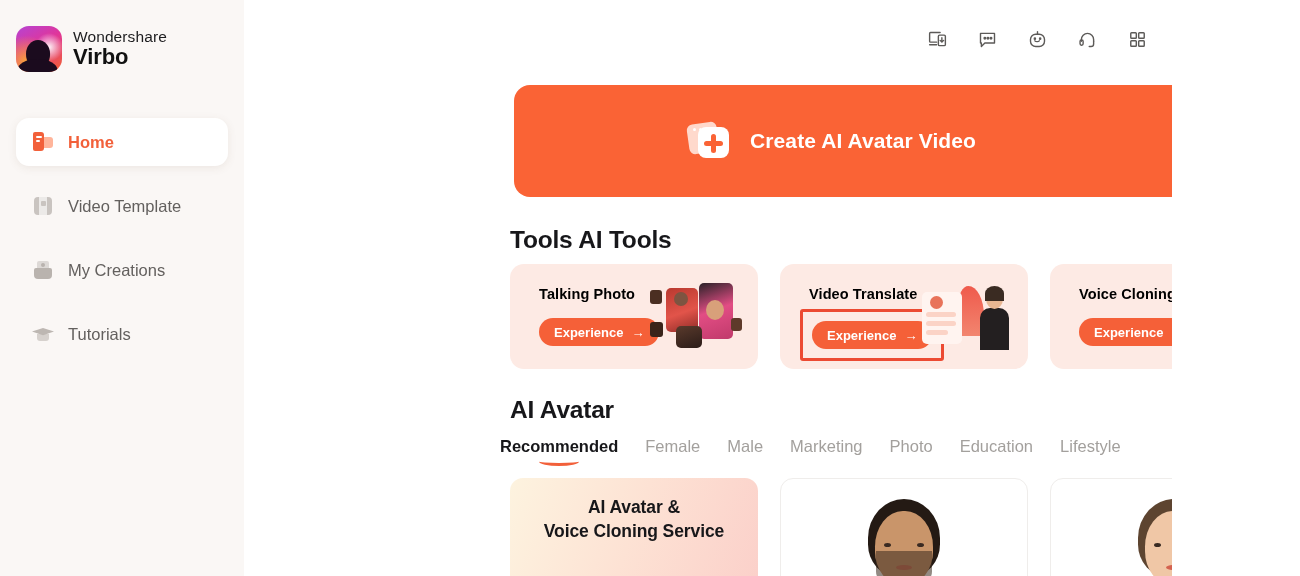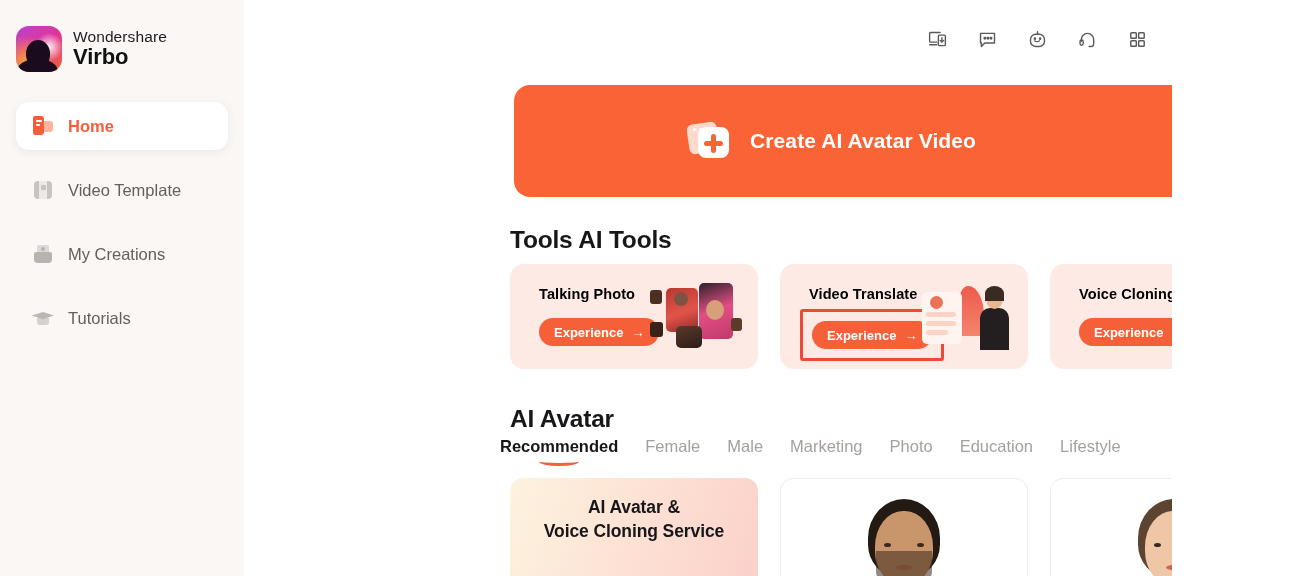--- a/index.html
+++ b/index.html
@@ -33,21 +33,21 @@
     background: #1b0b1e; border-radius: 50% 50% 44% 44%;
   }
   .brand-logo .shoulders {
     position: absolute; left: 50%; bottom: -9px; transform: translateX(-54%);
     width: 40px; height: 22px; background: #1b0b1e; border-radius: 50% 50% 0 0;
   }
   .brand-text { line-height: 1.08; }
   .brand-text .t1 { font-size: 15.5px; color: #1d1d1f; letter-spacing: .1px; }
   .brand-text .t2 { font-size: 22px; font-weight: 700; color: #111; letter-spacing: -.1px; }
 
-  .nav { margin-top: 30px; padding: 0 16px; }
+  .nav { margin-top: 46px; padding: 0 16px; }
   .nav-item {
     display: flex; align-items: center; gap: 14px;
     height: 48px; padding: 0 16px; border-radius: 13px;
     font-size: 16.5px; color: #63605e; cursor: pointer; margin-bottom: 16px;
   }
   .nav-item.active {
     background: #ffffff; color: #f2603a; font-weight: 700;
     box-shadow: 0 2px 9px rgba(120,90,70,.10);
   }
   .nav-icon { width: 22px; height: 22px; flex: 0 0 22px; position: relative; }
@@ -85,21 +85,21 @@
   .banner-icon { position: relative; width: 44px; height: 40px; flex: 0 0 44px; }
   .banner-icon .back { position:absolute; left:0; top:2px; width:30px; height:30px; background:#ffd9cc; border-radius:6px; transform: rotate(-8deg); }
   .banner-icon .front { position:absolute; left:10px; top:6px; width:31px; height:31px; background:#fff; border-radius:8px; }
   .banner-icon .plus-h { position:absolute; left:16px; top:20px; width:19px; height:4.5px; background:#fa6335; border-radius:3px; }
   .banner-icon .plus-v { position:absolute; left:23.2px; top:13px; width:4.5px; height:19px; background:#fa6335; border-radius:3px; }
   .banner-icon .dot { position:absolute; width:3px; height:3px; background:#fff; border-radius:50%; top:7px; }
   .banner-title { color: #fff; font-size: 21px; font-weight: 700; letter-spacing: .1px; }
 
   .section-title { position: absolute; left: 266px; font-size: 24.5px; font-weight: 700; color: #17171a; letter-spacing: -.2px; }
   #tools-title { top: 226px; }
-  #avatar-title { top: 405px; text-align: right; }
+  #avatar-title { top: 396px; text-align: right; }
 
   .tools-row { position: absolute; left: 266px; top: 264px; display: flex; gap: 22px; }
   .tool-card {
     width: 248px; height: 105px; background: #fdeae4; border-radius: 14px;
     position: relative; cursor: pointer; overflow: visible;
   }
   .tool-name { position: absolute; left: 29px; top: 22px; font-size: 14.5px; font-weight: 700; color: #000000; letter-spacing: .1px; }
   .exp-btn {
     position: absolute; left: 29px; top: 54px; height: 28px; padding: 0 15px;
     background: #f56038; border-radius: 15px; color: #fff; font-size: 13px; font-weight: 700;

